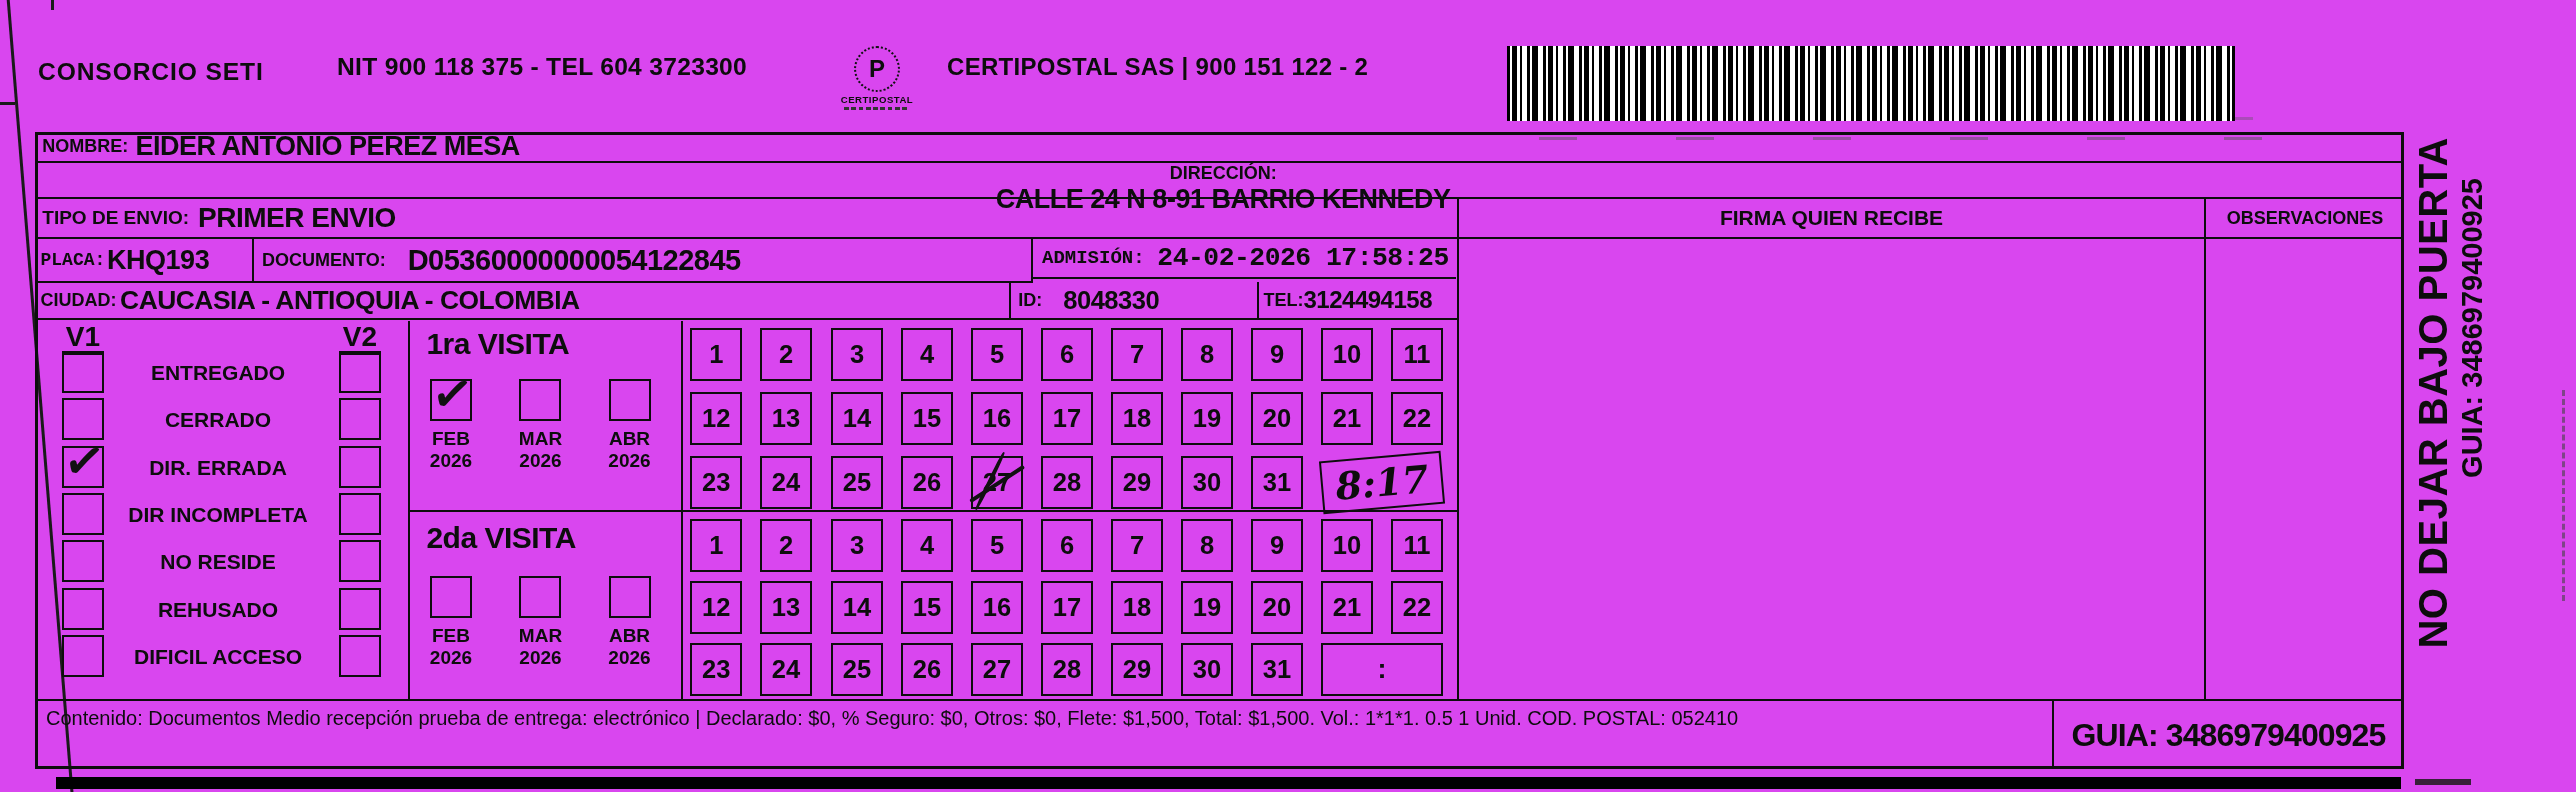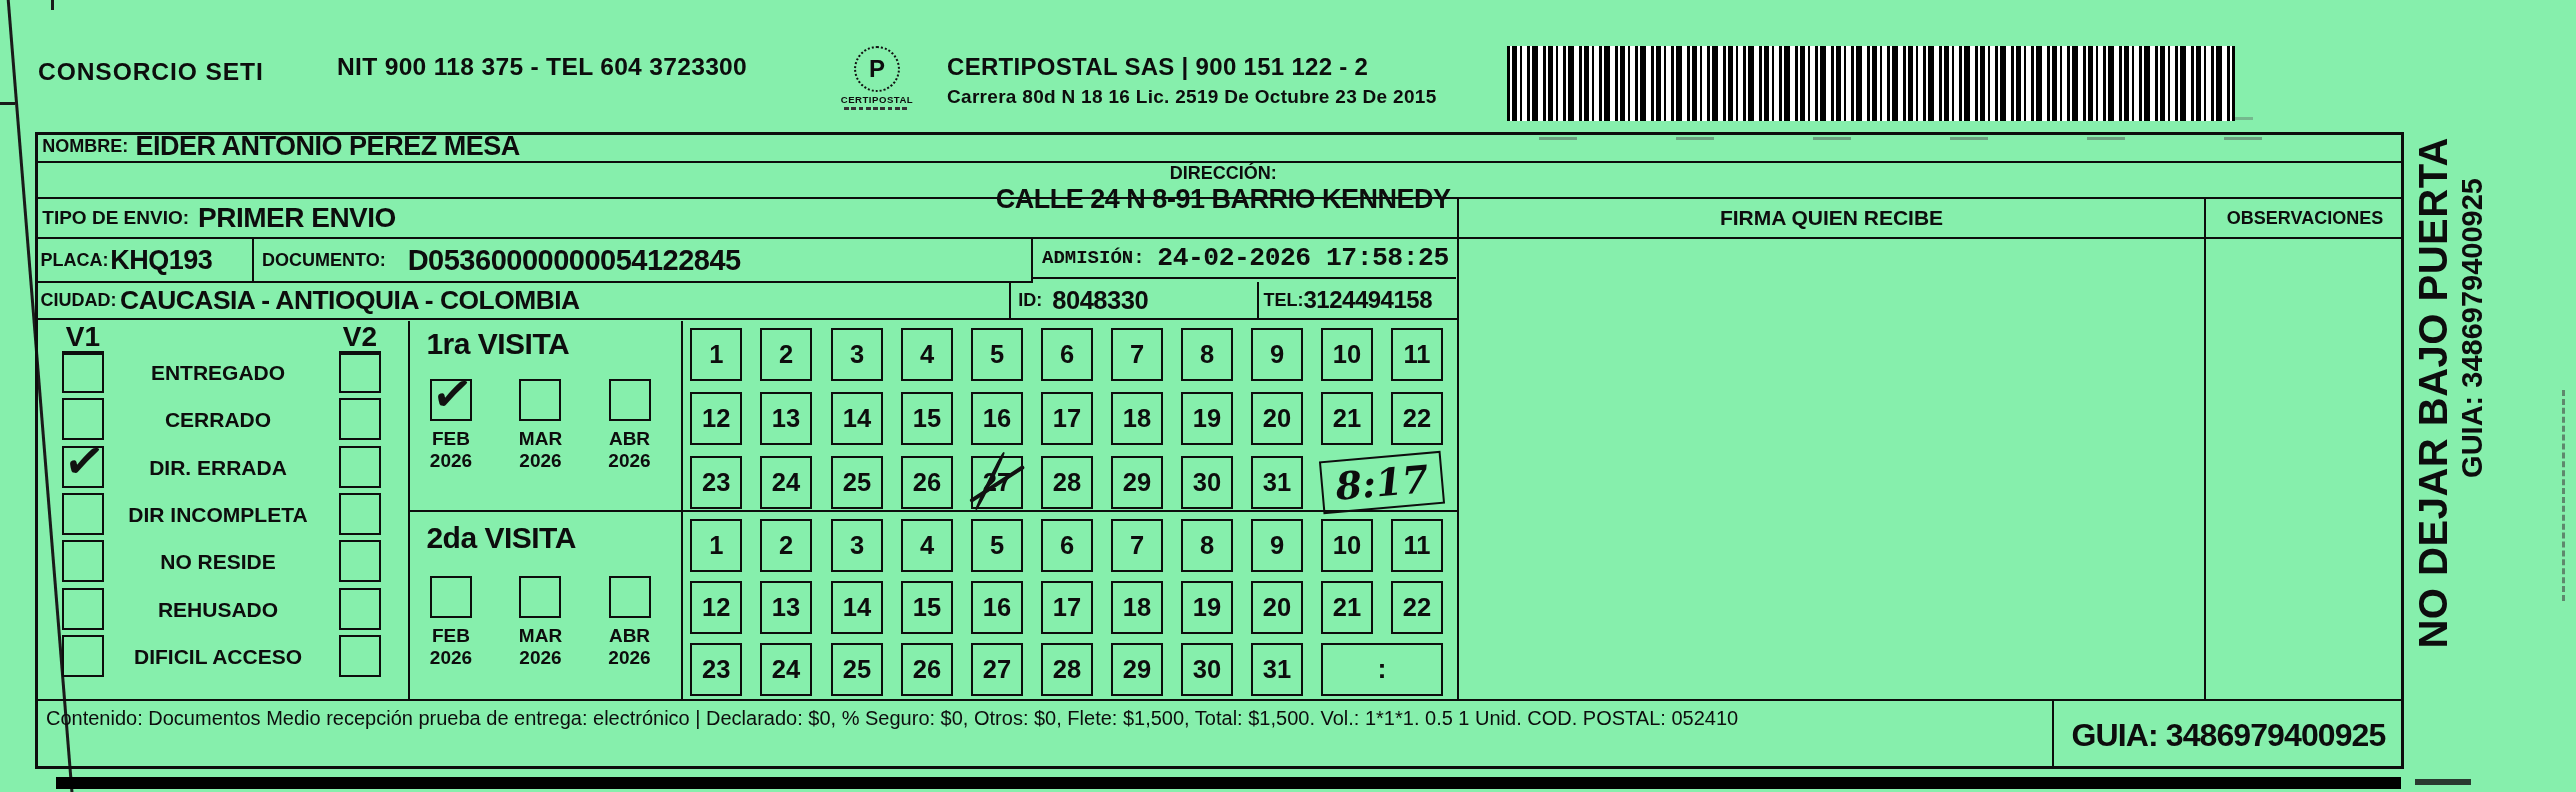--- a/index.html
+++ b/index.html
@@ -1,16 +1,16 @@
 <!DOCTYPE html>
 <html style="font-size:14.6px"><head>
 <meta charset="utf-8">
 <style>
   html,body{margin:0;padding:0;background:#e8e8e8;}
-  #page{position:relative;width:2576px;height:792px;background:#86efac;overflow:hidden;
+  #page{position:relative;width:2576px;height:792px;background:#d946ef;overflow:hidden;
         font-family:"Liberation Sans",sans-serif;color:#0d0d0d;}
   .abs{position:absolute;box-sizing:border-box;}
   
   .hdr-txt{font-weight:700;white-space:nowrap;letter-spacing:0.3px;}
   .logo-circle{width:42px;height:42px;border:2.7px dotted #111;border-radius:50%;
                display:flex;align-items:center;justify-content:center;margin:0 auto;}
   .logo-p{font-size:24px;font-weight:700;}
   .logo-name{font-size:9.6px;font-weight:700;text-align:center;letter-spacing:0.5px;margin-top:1.8px;}
   .logo-tag{width:66px;height:3.6px;margin:1.8px auto 0;background:repeating-linear-gradient(90deg,#333 0 4.6px,transparent 4.6px 7.3px);}
   .barcode{background:repeating-linear-gradient(90deg,#000 0 2.7px,#fff 2.7px 4.6px,#000 4.6px 10px,#fff 10px 12.7px,
@@ -69,21 +69,20 @@
 
   <div class="abs" style="left:838px;top:46px;width:78px;">
     <div class="logo-circle">
       <span class="logo-p">P</span>
     </div>
     <div class="logo-name">CERTIPOSTAL</div>
     <div class="logo-tag"></div>
   </div>
 
   <div class="abs hdr-txt" style="left:947px;top:53px;font-size:24px;">CERTIPOSTAL SAS | 900 151 122 - 2</div>
-  <div class="abs hdr-txt" style="left:947px;top:86px;font-size:19px;">Carrera 80d N 18 16  Lic. 2519 De Octubre 23 De 2015</div>
 
   <div class="abs barcode" style="left:1507px;top:46px;width:728px;height:75px;"></div>
 
   <div class="abs" style="left:35px;top:132px;width:2369px;height:637px;border:3.6px solid #0d0d0d;"></div>
 
   <div class="cell bb" style="left:35px;top:132px;width:2369px;height:31px;">
     <span class="lab" style="margin-left:7.3px;">NOMBRE:</span>
     <span class="val" style="margin-left:7.3px;">EIDER ANTONIO PEREZ MESA</span>
   </div>
 
@@ -91,39 +90,39 @@
     <span class="lab" style="margin-left:7.3px;">DIRECCIÓN:</span>
     <span class="val" style="margin-left:7.3px;">CALLE 24 N 8-91 BARRIO KENNEDY</span>
   </div>
 
   <div class="cell bb" style="left:35px;top:199px;width:1422px;height:40px;">
     <span class="lab" style="margin-left:7.3px;font-size:19px;">TIPO DE ENVIO:</span>
     <span class="val" style="margin-left:9px;font-size:28px;">PRIMER ENVIO</span>
   </div>
 
   <div class="cell bb br" style="left:35px;top:239px;width:219px;height:44px;">
-    <span class="lab" style="margin-left:5.5px;">PLACA:</span>
+    <span class="lab" style="margin-left:5.5px;font-family:Liberation Mono, monospace;">PLACA:</span>
     <span class="val" style="margin-left:1.8px;">KHQ193</span>
   </div>
   <div class="cell bb br" style="left:253px;top:239px;width:780px;height:44px;">
     <span class="lab" style="margin-left:9px;">DOCUMENTO:</span>
     <span class="val" style="margin-left:22px;font-size:29px;">D05360000000054122845</span>
   </div>
   <div class="cell bb" style="left:1033px;top:239px;width:423px;height:40px;font-family:Liberation Mono, monospace;">
     <span class="lab" style="margin-left:9px;font-size:19px;">ADMISIÓN:</span>
     <span class="val" style="margin-left:12.7px;font-size:26.4px;">24-02-2026 17:58:25</span>
   </div>
 
   <div class="cell bb br" style="left:35px;top:282px;width:976px;height:38px;">
     <span class="lab" style="margin-left:5.5px;">CIUDAD:</span>
     <span class="val" style="margin-left:3.6px;font-size:26.4px;">CAUCASIA - ANTIOQUIA - COLOMBIA</span>
   </div>
   <div class="cell bb br" style="left:1011px;top:282px;width:248px;height:38px;">
     <span class="lab" style="margin-left:7.3px;">ID:</span>
-    <span class="val" style="margin-left:10px;font-size:25.5px;">8048330</span>
+    <span class="val" style="margin-left:21px;font-size:25.5px;">8048330</span>
   </div>
   <div class="cell bb" style="left:1258px;top:282px;width:199px;height:38px;">
     <span class="lab" style="margin-left:5.5px;">TEL:</span>
     <span class="val" style="font-size:24px;">3124494158</span>
   </div>
 
   <div class="cell br" style="left:35px;top:321px;width:375px;height:379px;display:block;">
     <div class="vhead" style="left:29px;top:0px;">V1</div>
     <div class="vhead" style="left:306px;top:0px;">V2</div>
 

